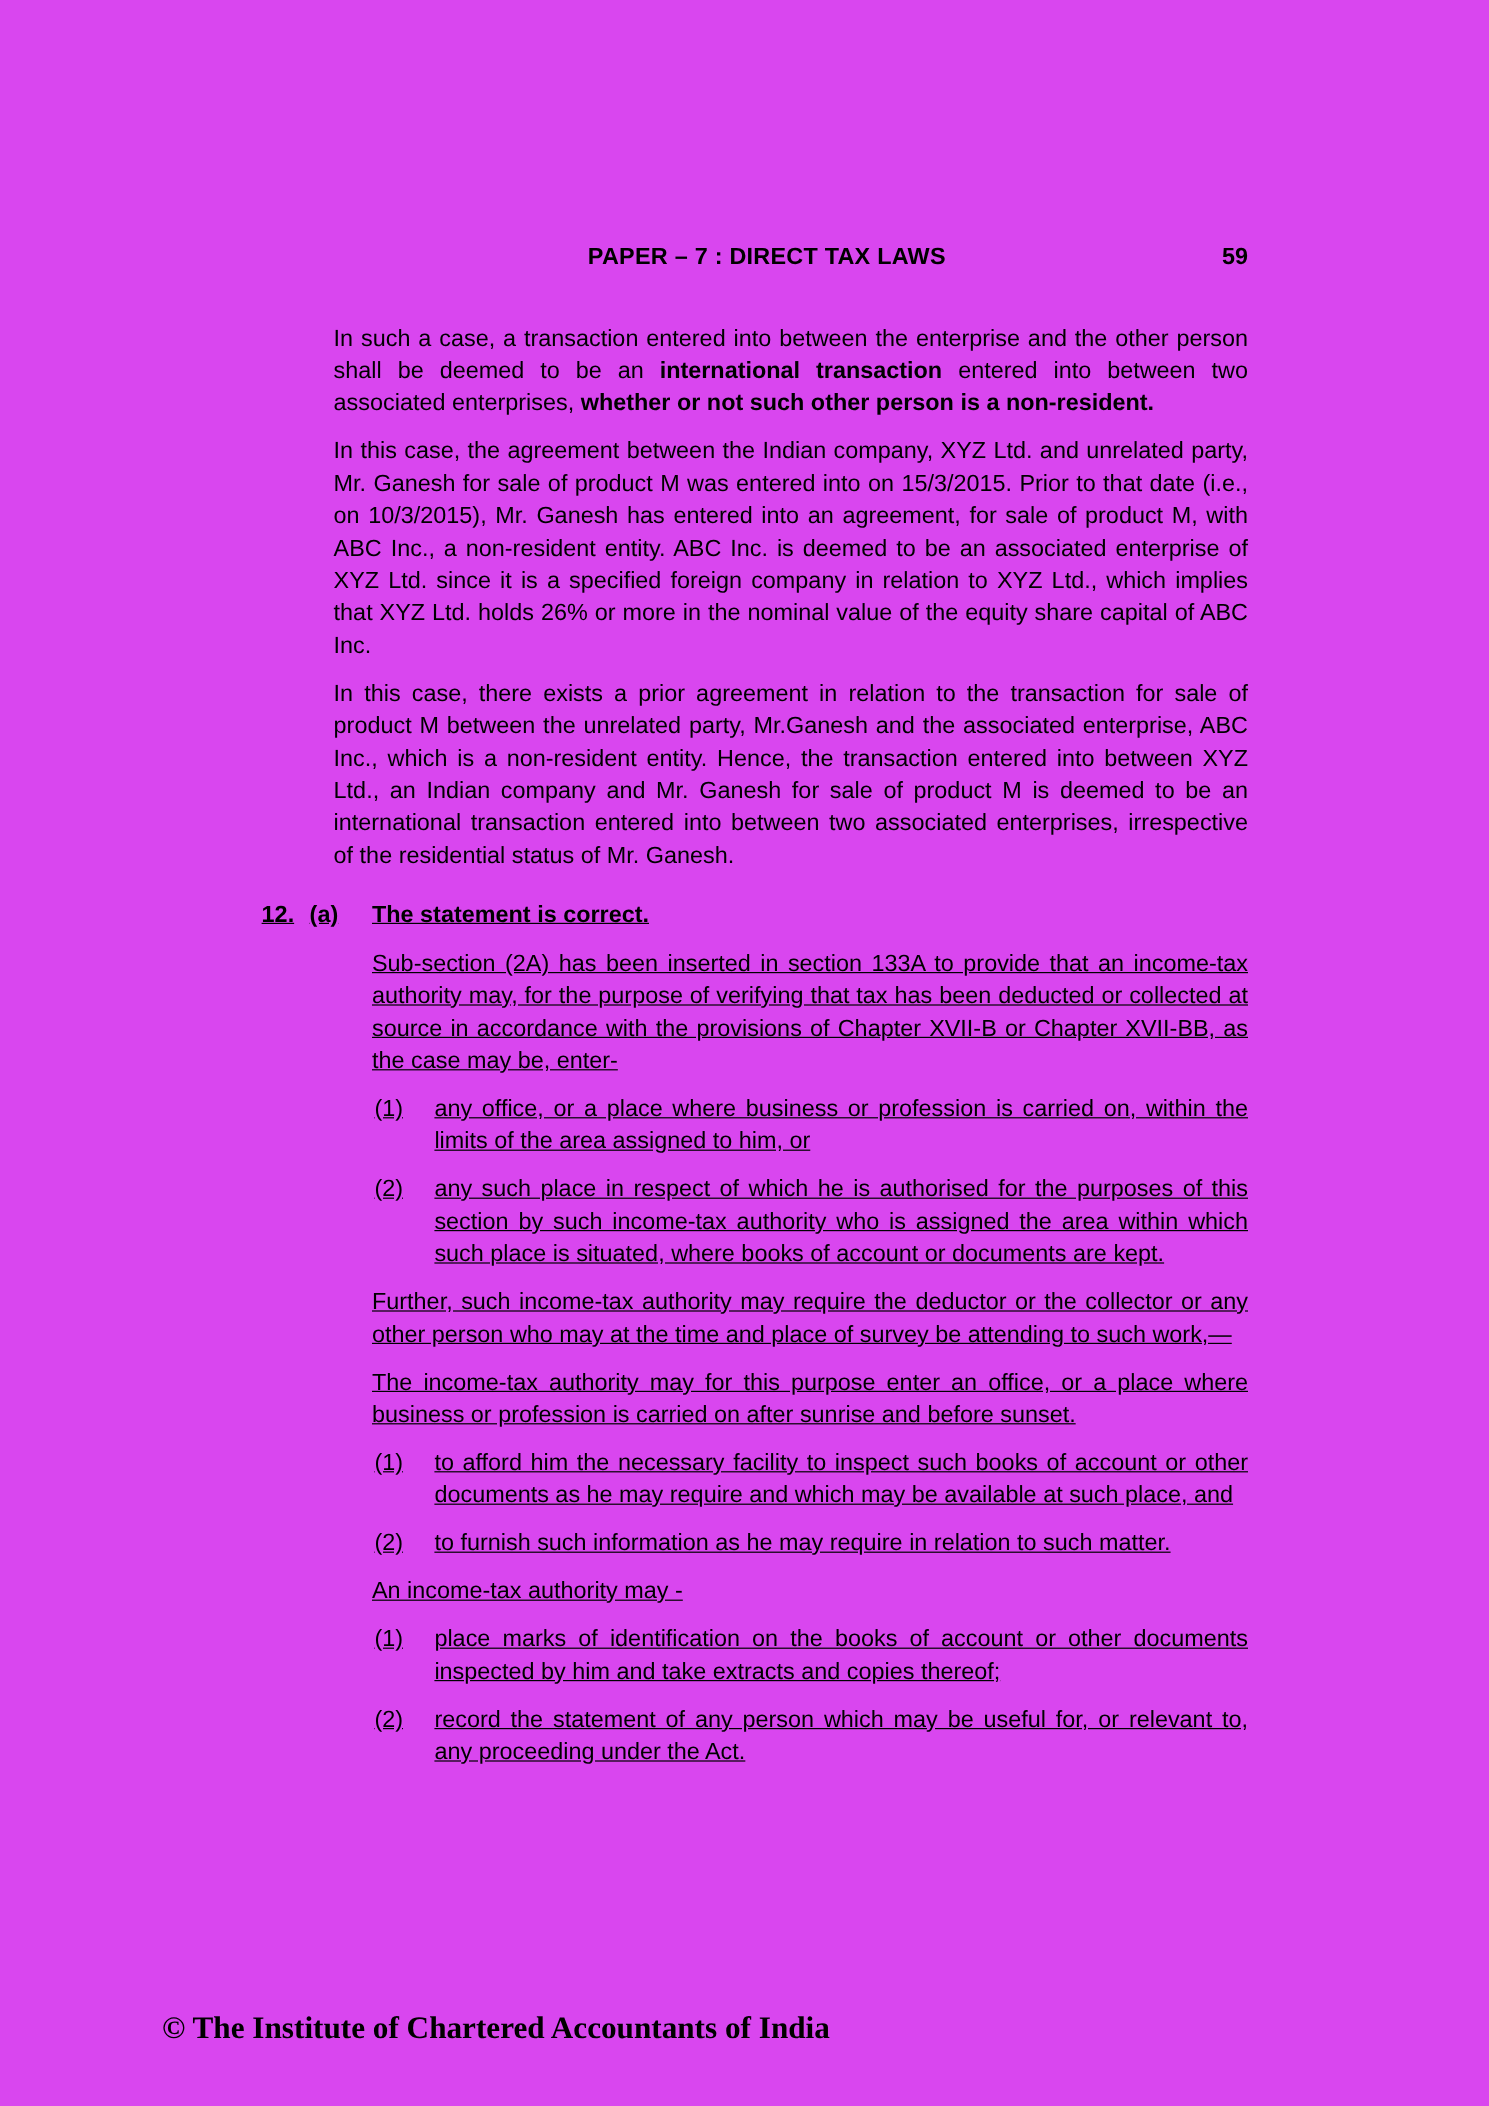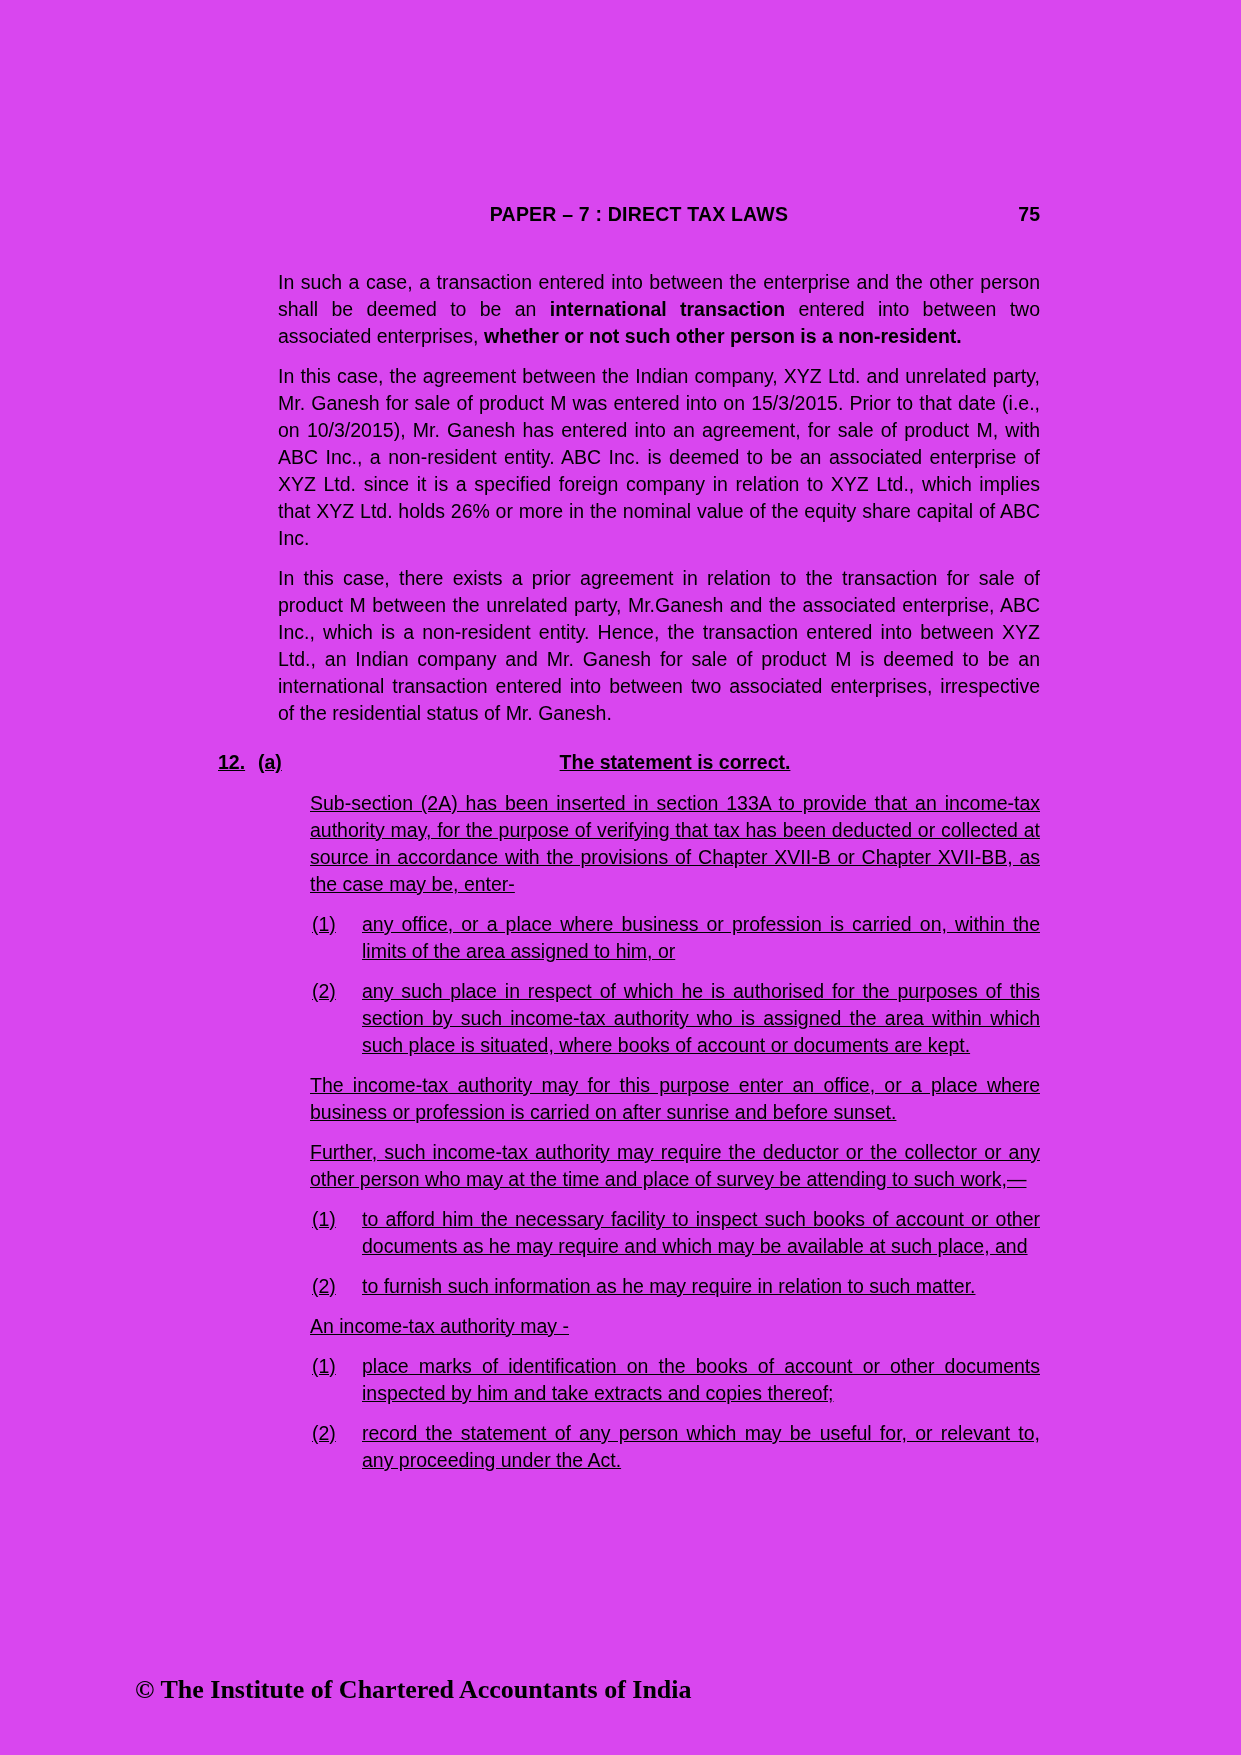--- a/index.html
+++ b/index.html
@@ -59,21 +59,20 @@
   .answer-letter {
     flex: 0 0 52px;
     font-weight: bold;
   }
   .answer-body {
     flex: 1;
   }
   .answer-heading {
     font-weight: bold;
     margin: 0 0 14px 0;
-    text-align: center;
   }
   .answer-body p {
     margin: 4px 0 13px 0;
     text-align: justify;
   }
   .list-item {
     display: flex;
     margin: 0 0 13px 0;
   }
   .li-marker {
@@ -95,21 +94,21 @@
   }
   b { font-weight: bold; }
 </style>
 </head>
 <body>
 
 <div class="page">
 
   <div class="doc-header">
     <div class="doc-title">PAPER – 7 : DIRECT TAX LAWS</div>
-    <div class="page-number">75</div>
+    <div class="page-number">59</div>
   </div>
 
   <div class="doc-body">
 
     <div class="intro">
       <p><span>In such a case, a transaction entered into between the enterprise and the other person shall be deemed to be an </span><b>international transaction</b><span> entered into between two associated enterprises, </span><b>whether or not such other person is a non-resident.</b></p>
       <p>In this case, the agreement between the Indian company, XYZ Ltd. and unrelated party, Mr. Ganesh for sale of product M was entered into on 15/3/2015. Prior to that date (i.e., on 10/3/2015), Mr. Ganesh has entered into an agreement, for sale of product M, with ABC Inc., a non-resident entity. ABC Inc. is deemed to be an associated enterprise of XYZ Ltd. since it is a specified foreign company in relation to XYZ Ltd., which implies that XYZ Ltd. holds 26% or more in the nominal value of the equity share capital of ABC Inc.</p>
       <p>In this case, there exists a prior agreement in relation to the transaction for sale of product M between the unrelated party, Mr.Ganesh and the associated enterprise, ABC Inc., which is a non-resident entity. Hence, the transaction entered into between XYZ Ltd., an Indian company and Mr. Ganesh for sale of product M is deemed to be an international transaction entered into between two associated enterprises, irrespective of the residential status of Mr. Ganesh.</p>
     </div>
 
@@ -125,22 +124,22 @@
           <div class="list-item">
             <div class="li-marker">(1)</div>
             <div class="li-text">any office, or a place where business or profession is carried on, within the limits of the area assigned to him, or</div>
           </div>
           <div class="list-item">
             <div class="li-marker">(2)</div>
             <div class="li-text">any such place in respect of which he is authorised for the purposes of this section by such income-tax authority who is assigned the area within which such place is situated, where books of account or documents are kept.</div>
           </div>
         </div>
 
+        <p>Further, such income-tax authority may require the deductor or the collector or any other person who may at the time and place of survey be attending to such work,—</p>
         <p>The income-tax authority may for this purpose enter an office, or a place where business or profession is carried on after sunrise and before sunset.</p>
-        <p>Further, such income-tax authority may require the deductor or the collector or any other person who may at the time and place of survey be attending to such work,—</p>
 
         <div class="list">
           <div class="list-item">
             <div class="li-marker">(1)</div>
             <div class="li-text">to afford him the necessary facility to inspect such books of account or other documents as he may require and which may be available at such place, and</div>
           </div>
           <div class="list-item">
             <div class="li-marker">(2)</div>
             <div class="li-text">to furnish such information as he may require in relation to such matter.</div>
           </div>

